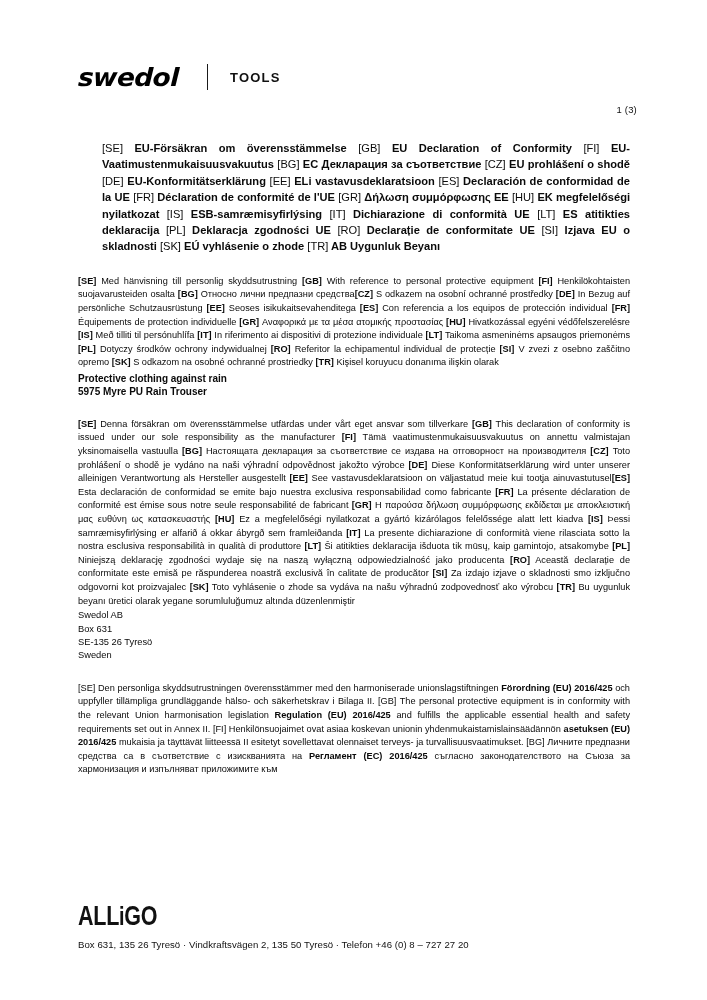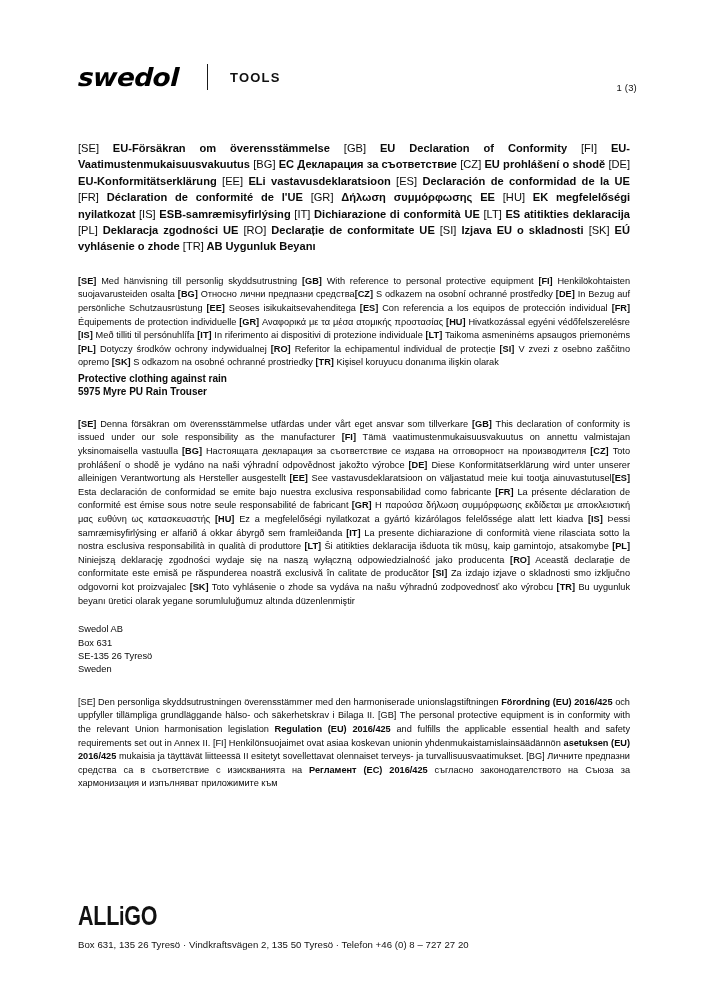--- a/index.html
+++ b/index.html
@@ -51,21 +51,21 @@
   .tools-word {
     font-family: "Liberation Sans", sans-serif;
     font-weight: bold;
     font-size: 13px;
     letter-spacing: 1.2px;
     color: #111;
   }
   .page-number {
     position: absolute;
     right: 0;
-    top: 20px;
+    top: 42px;
     font-size: 9.5px;
     color: #111;
     letter-spacing: 0.2px;
   }
 
   
   .content {
     position: absolute;
     left: 78px;
     top: 140px;
@@ -73,40 +73,41 @@
   }
   .block {
     text-align: justify;
     text-justify: inter-word;
   }
   .title-block {
     font-size: 11.1px;
     line-height: 16.4px;
     margin-bottom: 20px;
     font-weight: bold;
+    margin-left: 24px;
   }
   .title-block .code {
     font-weight: normal;
   }
   .para {
     font-size: 9.2px;
     line-height: 13.6px;
   }
   .para .code {
     font-weight: bold;
   }
   .para-ppe { margin-bottom: 2px; }
   .products {
     font-size: 10px;
     line-height: 13.4px;
     font-weight: bold;
     margin-top: 1px;
     margin-bottom: 19px;
   }
-  .para-decl { margin-bottom: 15px; }
+  .para-decl { margin-bottom: 1px; }
   .address {
     font-size: 9.3px;
     line-height: 13.4px;
     font-weight: normal;
     margin-top: 1px;
     margin-bottom: 19px;
   }
   .para-reg .strong { font-weight: bold; }
 
   

